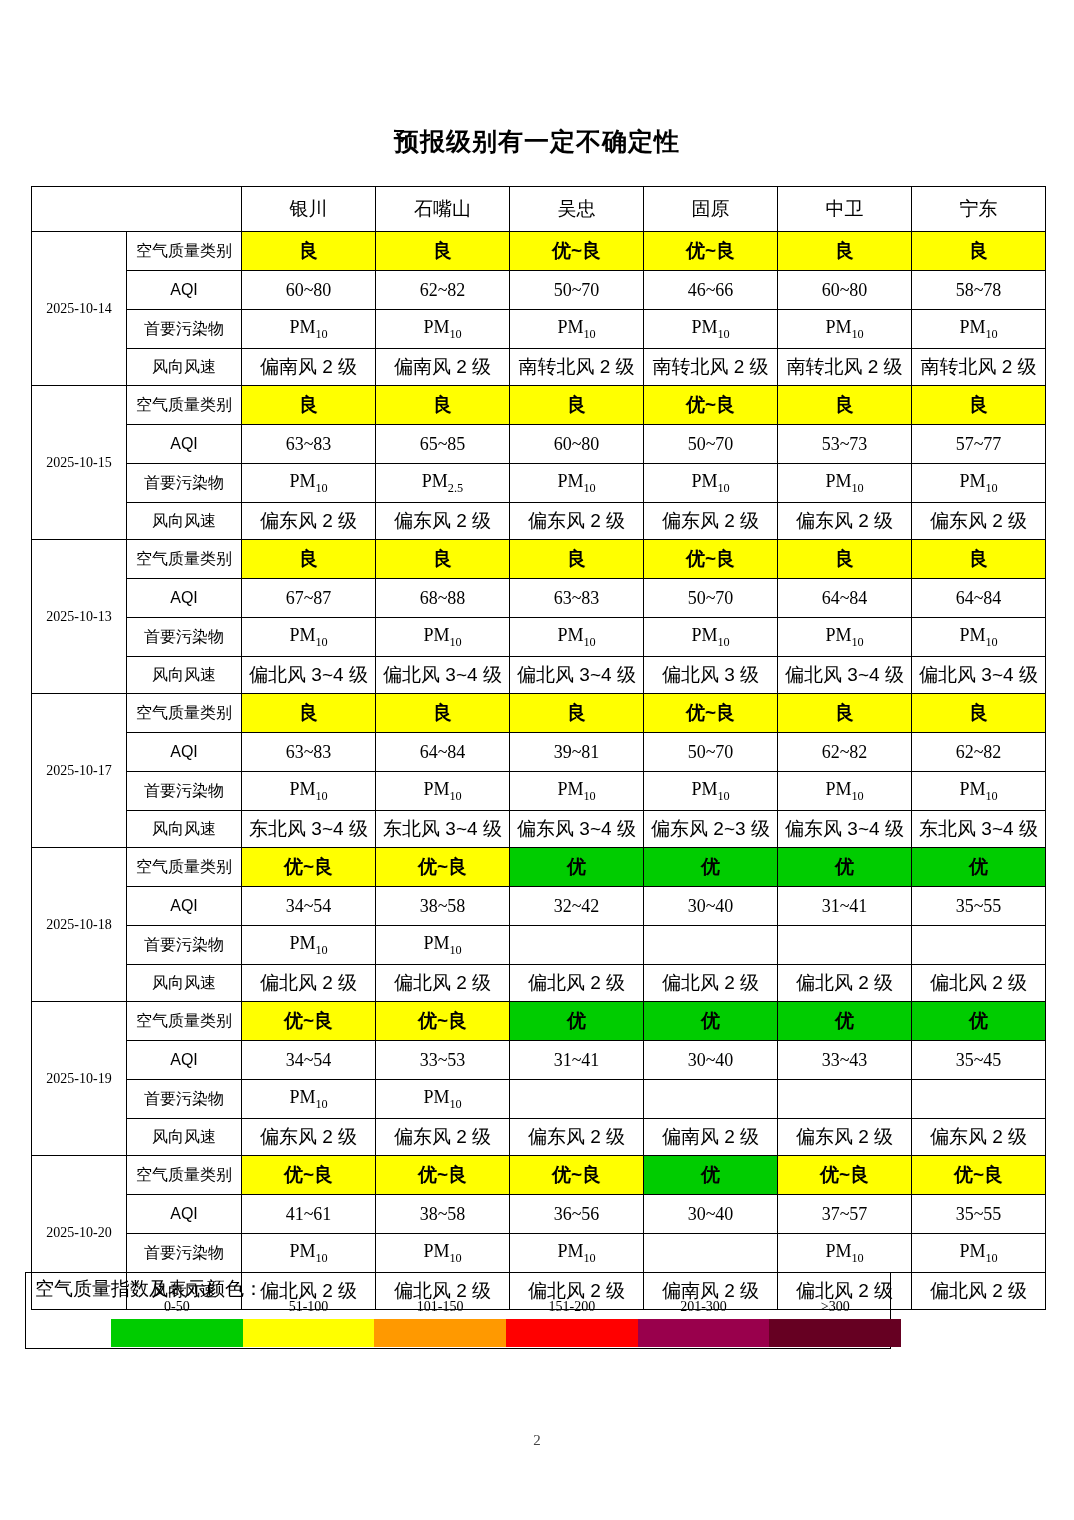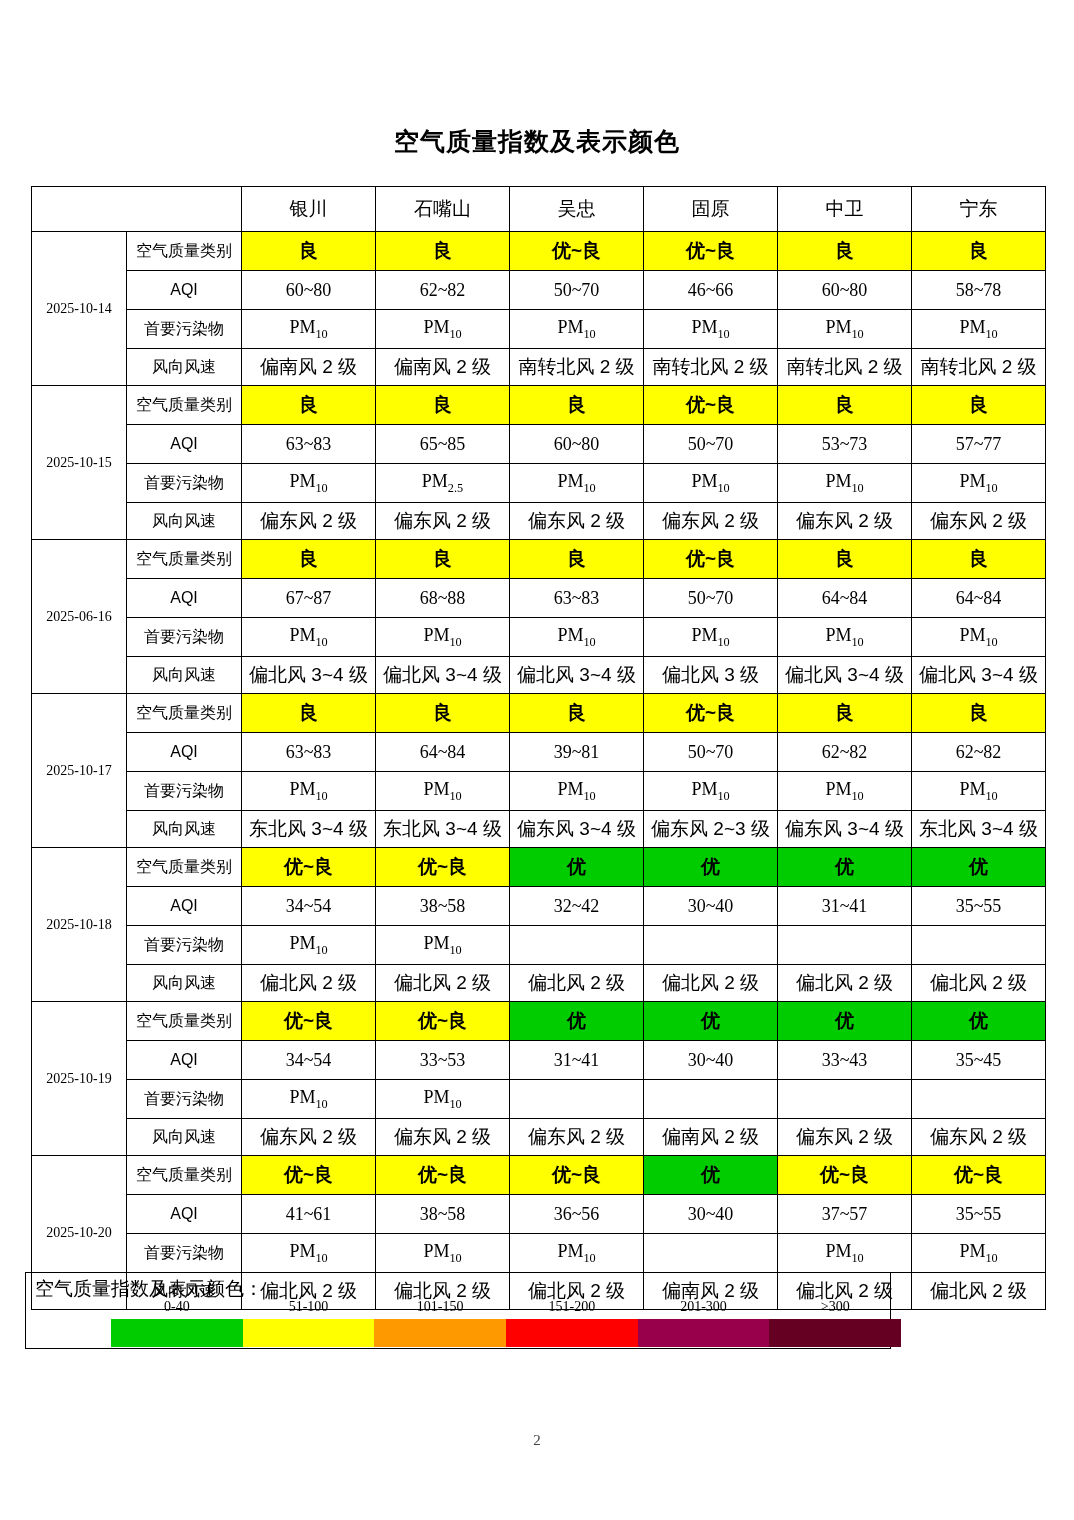--- a/index.html
+++ b/index.html
@@ -115,21 +115,21 @@
     font-family:"Liberation Serif", serif;
     font-size:15px;
     color:#444;
   }
 </style>
 </head>
 <body>
 
 <div class="page">
 
-  <div class="doc-title">空气质量指数及表示颜色</div>
+  <div class="doc-title">预报级别有一定不确定性</div>
 
   <table class="aqi">
     <colgroup>
       <col class="c-date">
         <col class="c-lab">
       <col class="c-city">
         <col class="c-city">
         <col class="c-city">
       <col class="c-city">
         <col class="c-city">
@@ -213,21 +213,21 @@
         <tr class="r-wind">
           <td class="rowlab">风向风速</td>
           <td class="val wind">偏东风 2 级</td>
           <td class="val wind">偏东风 2 级</td>
           <td class="val wind">偏东风 2 级</td>
           <td class="val wind">偏东风 2 级</td>
           <td class="val wind">偏东风 2 级</td>
           <td class="val wind">偏东风 2 级</td>
         </tr>
         <tr class="r-cat">
-          <td rowspan="4" class="datecell">2025-06-16</td>
+          <td rowspan="4" class="datecell">2025-10-13</td>
           <td class="rowlab">空气质量类别</td>
           <td class="val cat" style="background: rgb(255, 255, 0);">良</td>
           <td class="val cat" style="background: rgb(255, 255, 0);">良</td>
           <td class="val cat" style="background: rgb(255, 255, 0);">良</td>
           <td class="val cat" style="background: rgb(255, 255, 0);">优~良</td>
           <td class="val cat" style="background: rgb(255, 255, 0);">良</td>
           <td class="val cat" style="background: rgb(255, 255, 0);">良</td>
         </tr>
         <tr class="r-aqi">
           <td class="rowlab">AQI</td>
@@ -403,21 +403,21 @@
           <td class="val wind">偏南风 2 级</td>
           <td class="val wind">偏北风 2 级</td>
           <td class="val wind">偏北风 2 级</td>
         </tr>
       </tbody>
   </table>
 
   <div class="legendbox">
     <div class="legend-title">空气质量指数及表示颜色：</div>
     <div class="legend-labels" id="legend-labels">
-        <div class="lb">0-40</div>
+        <div class="lb">0-50</div>
         <div class="lb">51-100</div>
         <div class="lb">101-150</div>
         <div class="lb">151-200</div>
         <div class="lb">201-300</div>
         <div class="lb">&gt;300</div>
       </div>
     <div class="legend-scale" id="legend-scale">
         <div class="band" style="background: rgb(0, 204, 0);"></div>
         <div class="band" style="background: rgb(255, 255, 0);"></div>
         <div class="band" style="background: rgb(255, 153, 0);"></div>

